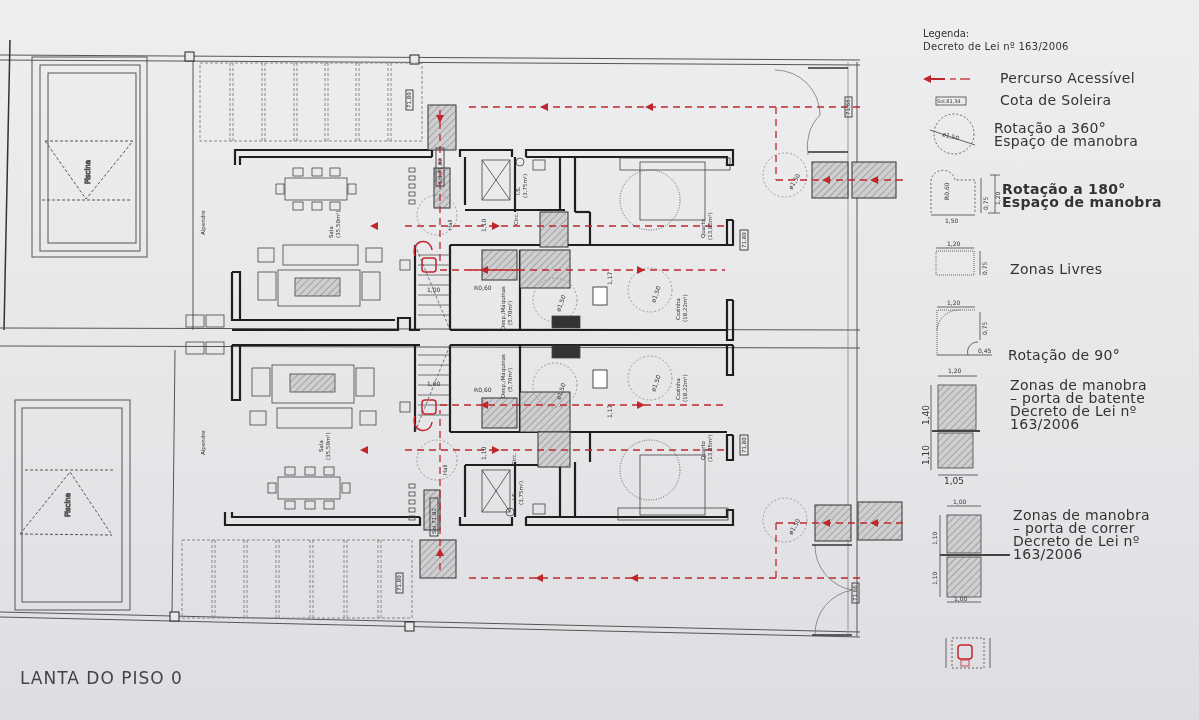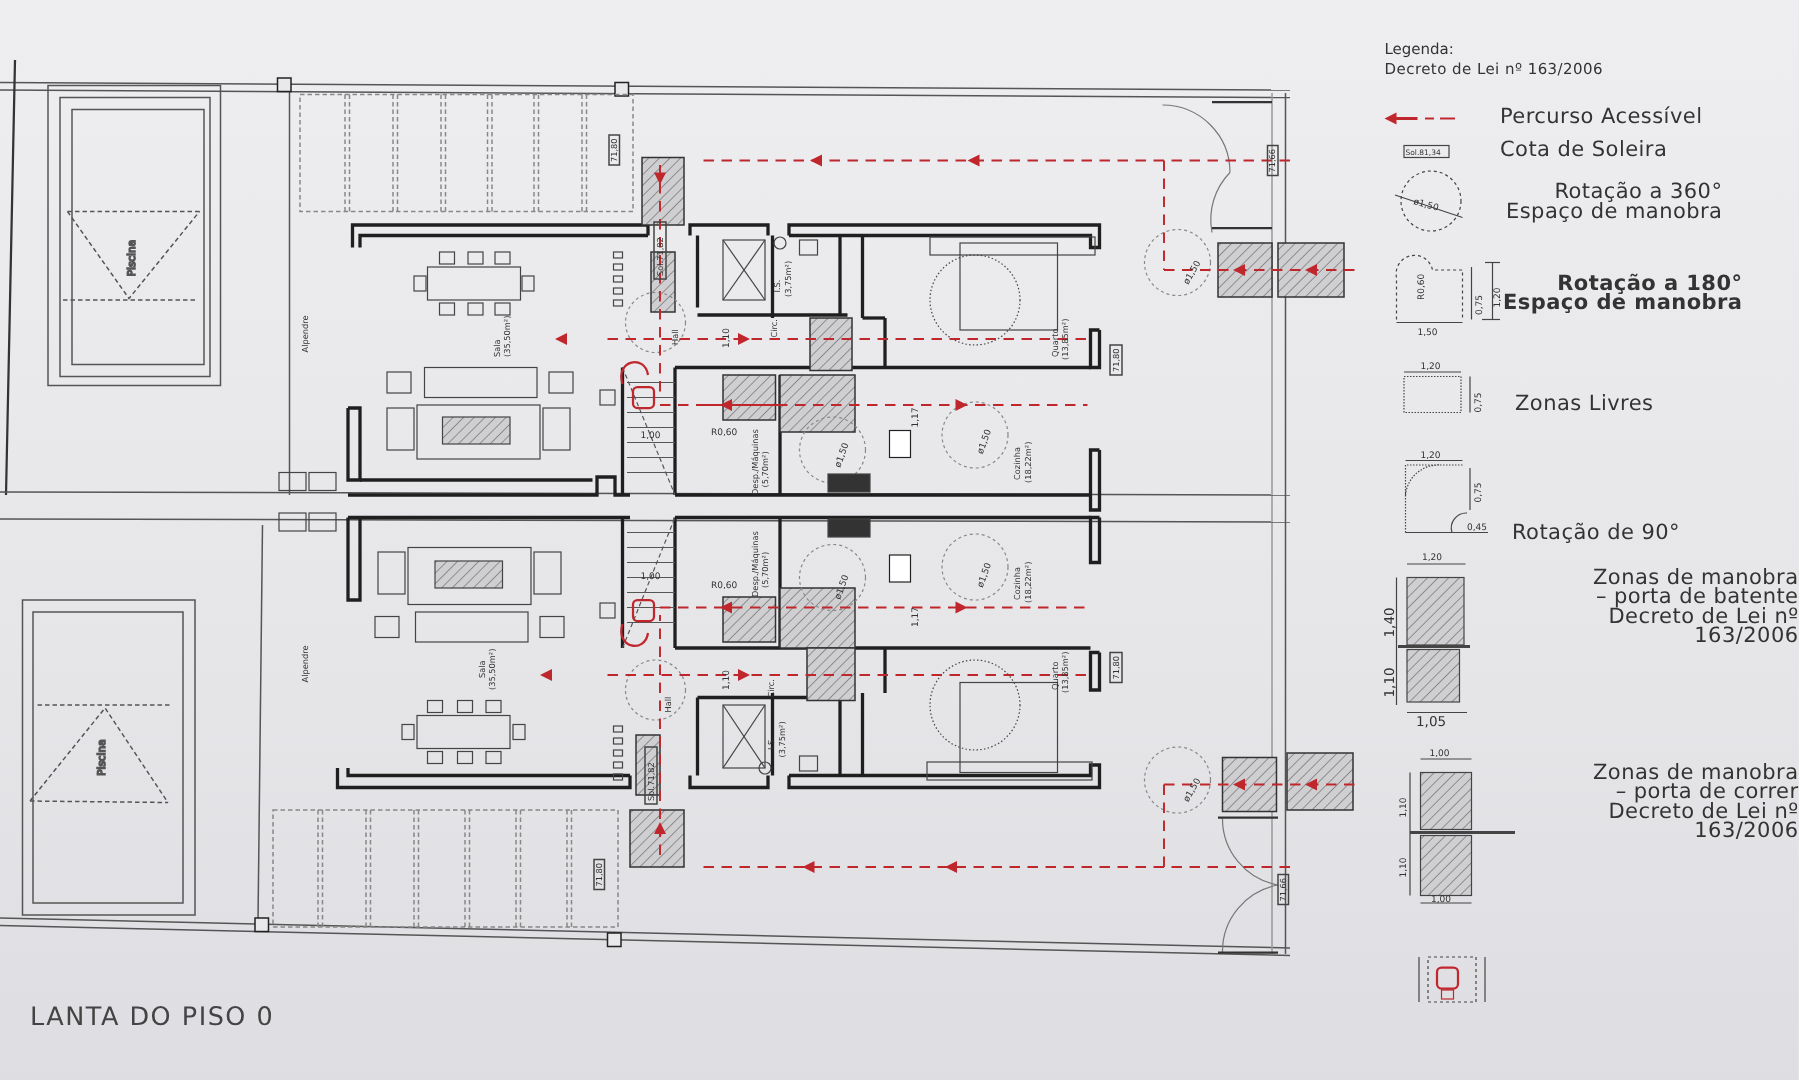--- a/index.html
+++ b/index.html
@@ -1,19 +1,19 @@
 <!DOCTYPE html>
 <html><head>
 <meta charset="utf-8">
 <style>
   html,body{margin:0;padding:0;}
   body{width:1199px;height:720px;overflow:hidden;background:#e9e9eb;font-family:"DejaVu Sans",sans-serif;position:relative;}
   .sheet{position:absolute;left:0;top:0;width:1199px;height:720px;background:linear-gradient(180deg,#eeeef0 0%,#e6e6e9 60%,#dedee2 100%);}
   svg{position:absolute;left:0;top:0;}
-  .legend{position:absolute;left:905px;top:22px;width:294px;height:698px;text-align:right;}
+  .legend{position:absolute;left:905px;top:22px;width:294px;height:698px;}
   .leg-title{position:absolute;left:18px;top:6px;font-size:10px;color:#333;}
   .leg-sub{position:absolute;left:18px;top:19px;font-size:10px;color:#333;letter-spacing:0.3px;}
   .leg-item{position:absolute;font-size:14px;color:#333;line-height:13px;white-space:pre-line;letter-spacing:0.3px;}
   .plan-title{position:absolute;left:0;top:668px;font-size:17px;color:#444;letter-spacing:1px;padding-left:20px;}
   .lbl{font-family:"DejaVu Sans",sans-serif;fill:#333;}
 </style>
 </head>
 <body>
 
 <div class="sheet">
@@ -478,21 +478,21 @@
     <text transform="translate(937,585) rotate(-90)">1,10</text>
     <text x="954" y="601">1,00</text>
   </g>
 </svg>
 
 <div class="legend">
   <div class="leg-title">Legenda:</div>
   <div class="leg-sub">Decreto de Lei nº 163/2006</div>
   <div class="leg-item" style="left:95px;top:50px;">Percurso Acessível</div>
   <div class="leg-item" style="left:95px;top:72px;">Cota de Soleira</div>
-  <div class="leg-item" style="left:99px;top:100px;">Rotação a 360°
+  <div class="leg-item" style="left:89px;top:100px;">Rotação a 360°
 Espaço de manobra</div>
   <div class="leg-item" style="left:97px;top:161px;font-weight:bold;">Rotação a 180°
 Espaço de manobra</div>
   <div class="leg-item" style="left:105px;top:241px;">Zonas Livres</div>
   <div class="leg-item" style="left:103px;top:307px;margin-top:20px;">Rotação de 90°</div>
   <div class="leg-item" style="left:105px;top:357px;">Zonas de manobra
 – porta de batente
 Decreto de Lei nº 163/2006</div>
   <div class="leg-item" style="left:108px;top:487px;">Zonas de manobra
 – porta de correr

